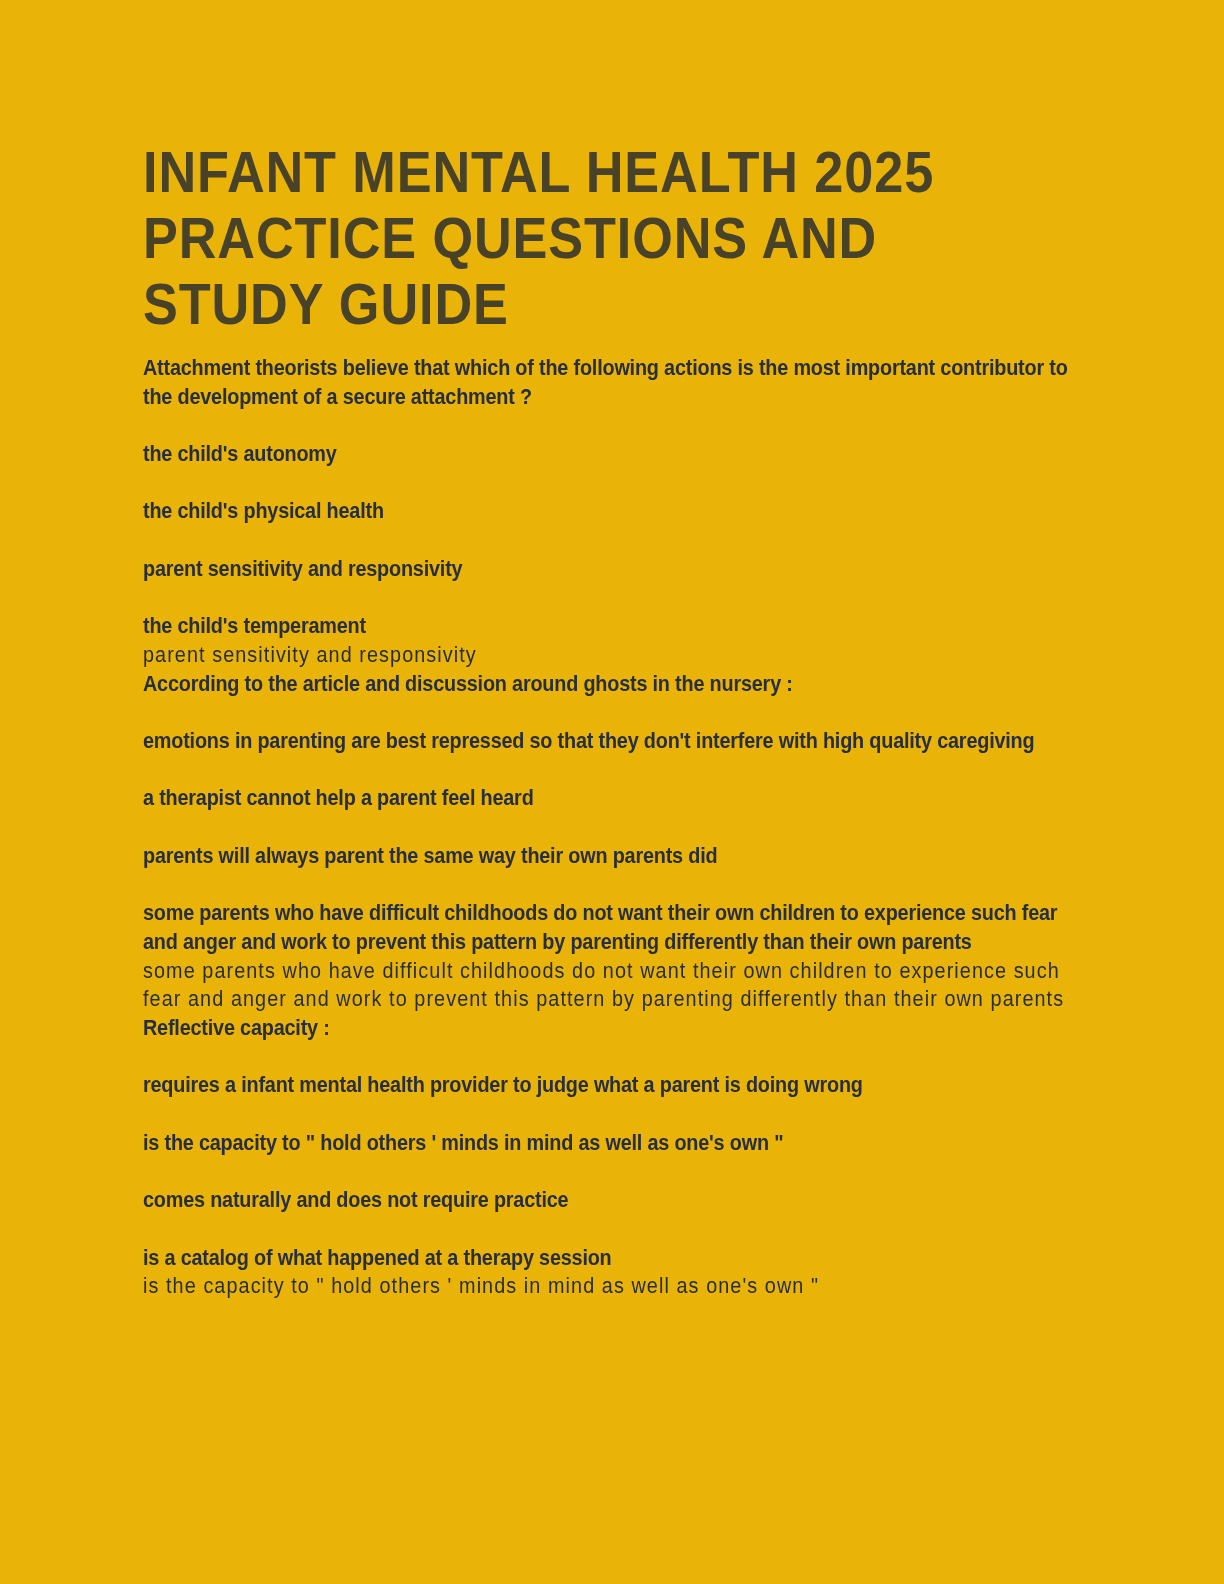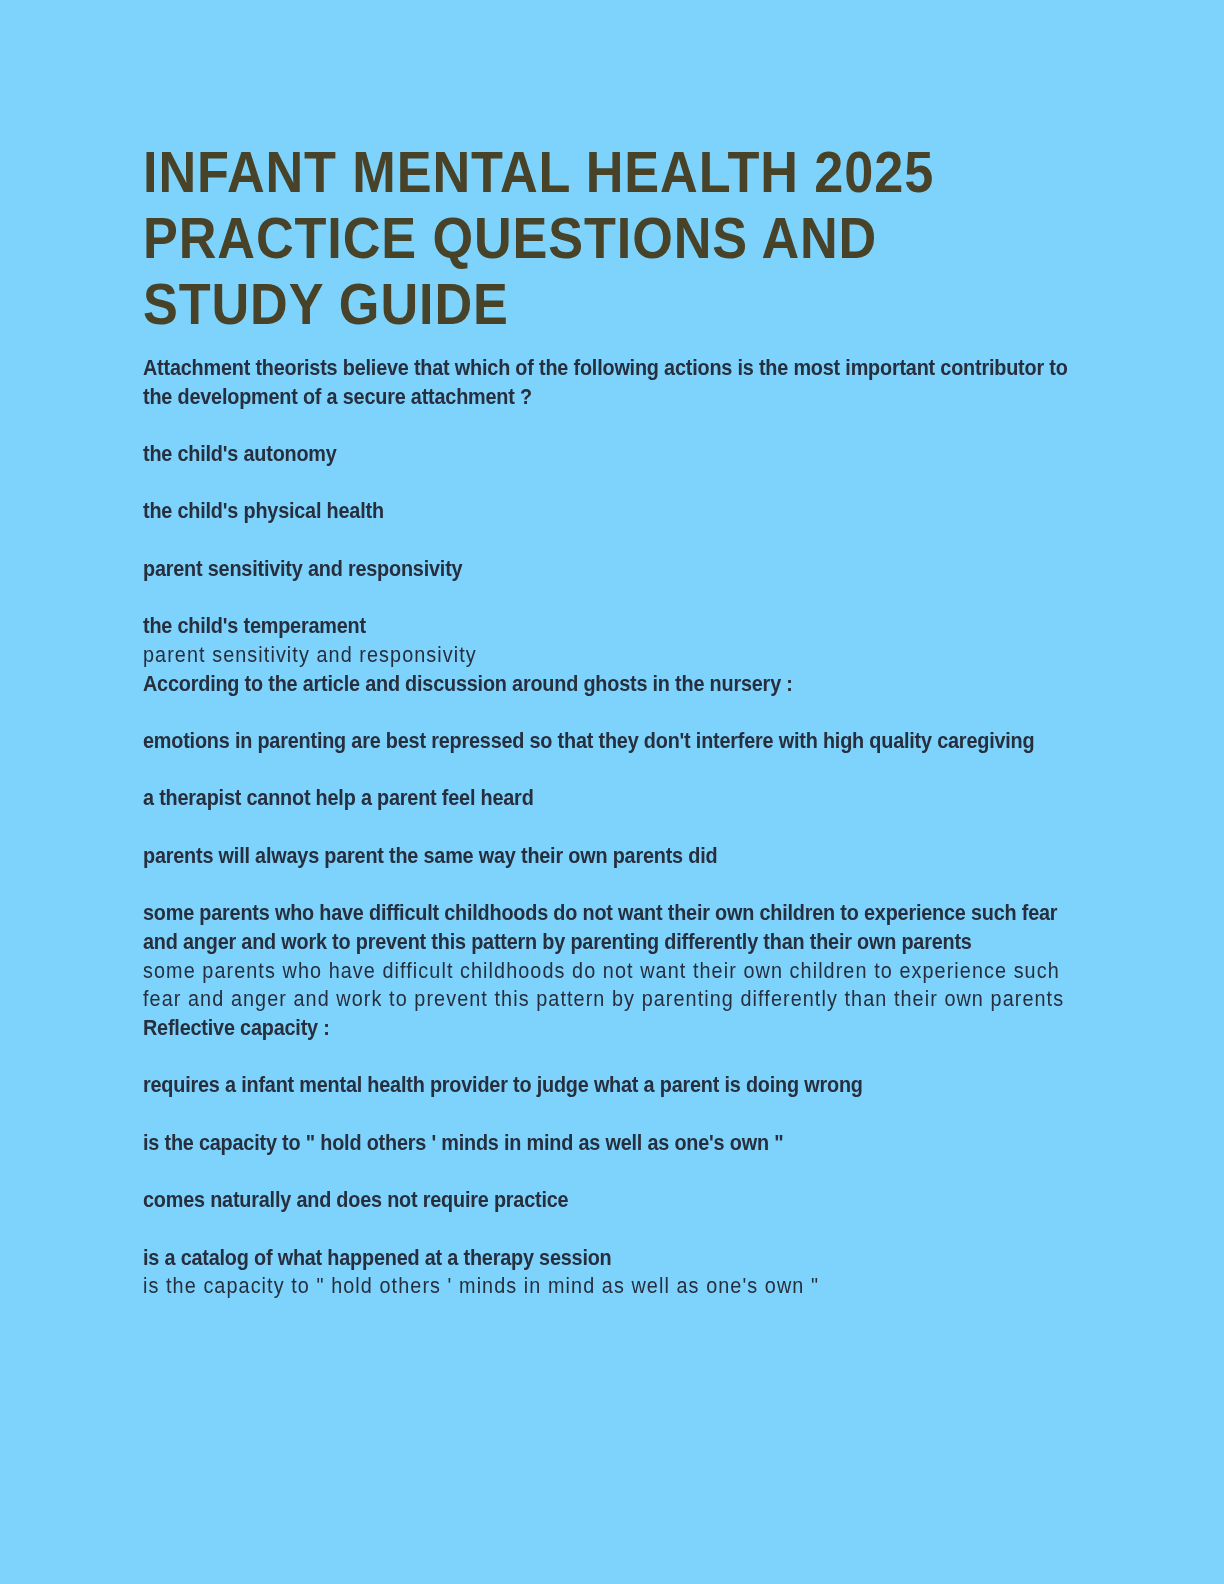--- a/index.html
+++ b/index.html
@@ -11,21 +11,21 @@
     width: 1224px;
     height: 1584px;
     overflow: hidden;
     font-family: "Liberation Sans", sans-serif;
   }
   .page {
     width: 1224px;
     height: 1584px;
     padding: 139px 0 0 143px;
     box-sizing: border-box;
-    background: #7dd3fc;
+    background: #eab308;
   }
   
   .content {
     width: 1045px;
     transform: scaleX(0.9);
     transform-origin: 0 0;
   }
   h1.doc-title {
     margin: 0 0 17px 0;
     color: var(--title, #484228);

